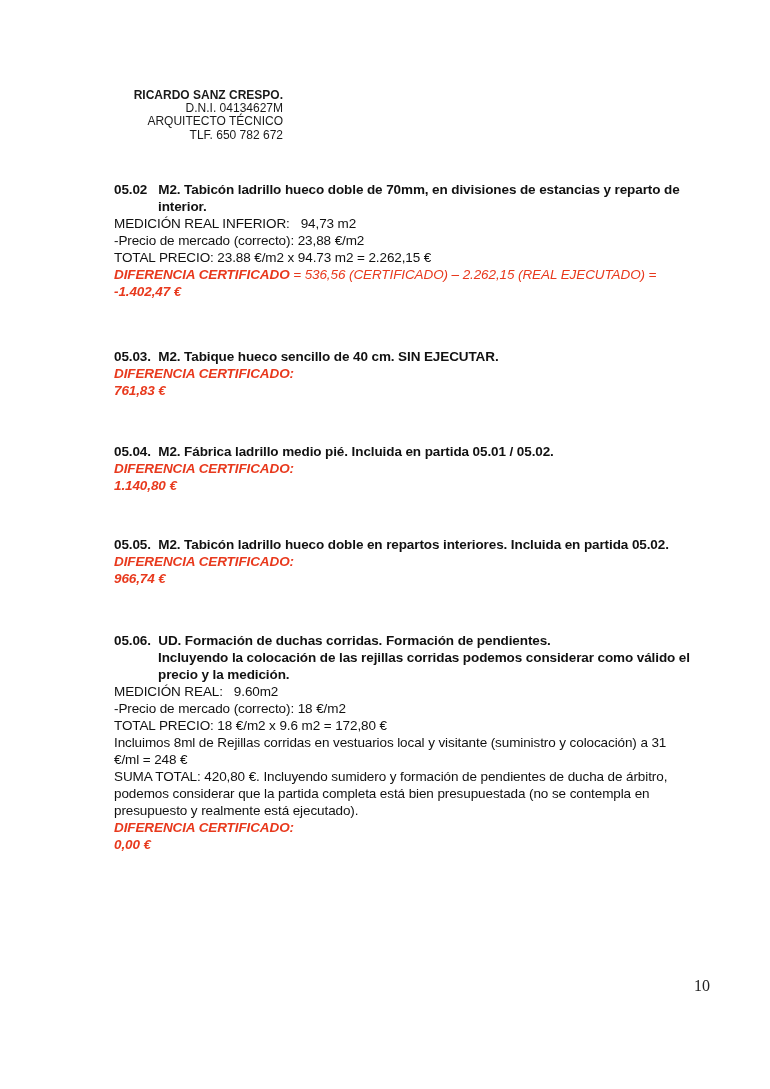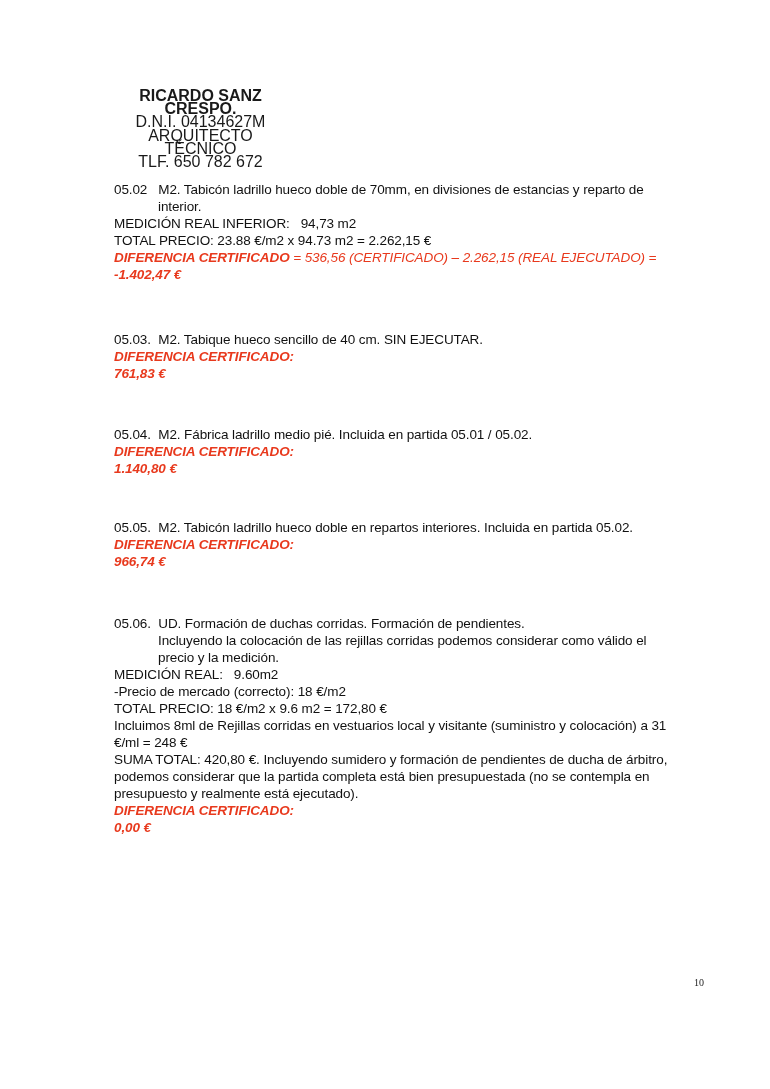--- a/index.html
+++ b/index.html
@@ -13,22 +13,22 @@
     font-family: "Liberation Sans", "DejaVu Sans", sans-serif;
     color: #111111;
     overflow: hidden;
   }
   
   .letterhead {
     position: absolute;
     left: 118px;
     top: 89px;
     width: 165px;
-    text-align: center;
-    font-size: 16px;
+    text-align: right;
+    font-size: 12px;
     line-height: 13.2px;
     color: #1a1a1a;
   }
   .letterhead .lh-name { font-weight: bold; }
   
   .doc-body {
     position: absolute;
     left: 114px;
     top: 181px;
     width: 600px;
@@ -36,33 +36,33 @@
     line-height: 17px;
     letter-spacing: -0.1px;
   }
   section { display: block; }
   .sec-0503 { margin-top: 48px; }
   .sec-0504 { margin-top: 44px; }
   .sec-0505 { margin-top: 42px; }
   .sec-0506 { margin-top: 45px; }
   p { white-space: pre; }
   .heading {
-    font-weight: normal;
+    font-weight: bold;
     padding-left: 44px;
     text-indent: -44px;
     white-space: pre;
   }
   .red { color: var(--accent, #e8391d); font-style: italic; }
   .b { font-weight: bold; }
   .page-number {
     position: absolute;
     left: 694px;
     top: 977px;
     font-family: "Liberation Serif", "DejaVu Serif", serif;
-    font-size: 10px;
+    font-size: 16px;
     color: #222222;
   }
 </style>
 </head>
 <body>
 
 <div class="page">
 
   <div class="letterhead">
     <div class="lh-name">RICARDO SANZ CRESPO.</div>
@@ -70,20 +70,21 @@
     <div>ARQUITECTO TÉCNICO</div>
     <div>TLF. 650 782 672</div>
   </div>
 
   <div class="doc-body">
 
     <section class="sec-0502">
       <p class="heading">05.02   M2. Tabicón ladrillo hueco doble de 70mm, en divisiones de estancias y reparto de
 interior.</p>
       <p>MEDICIÓN REAL INFERIOR:   94,73 m2</p>
+      <p>-Precio de mercado (correcto): 23,88 €/m2</p>
       <p>TOTAL PRECIO: 23.88 €/m2 x 94.73 m2 = 2.262,15 €</p>
       <p class="red"><span class="b">DIFERENCIA CERTIFICADO</span><span> = 536,56 (CERTIFICADO) – 2.262,15 (REAL EJECUTADO) =</span><br><span class="b">-1.402,47 €</span></p>
     </section>
 
     <section class="sec-0503">
       <p class="heading">05.03.  M2. Tabique hueco sencillo de 40 cm. SIN EJECUTAR.</p>
       <p class="red b">DIFERENCIA CERTIFICADO:</p>
       <p class="red b">761,83 €</p>
     </section>
 

